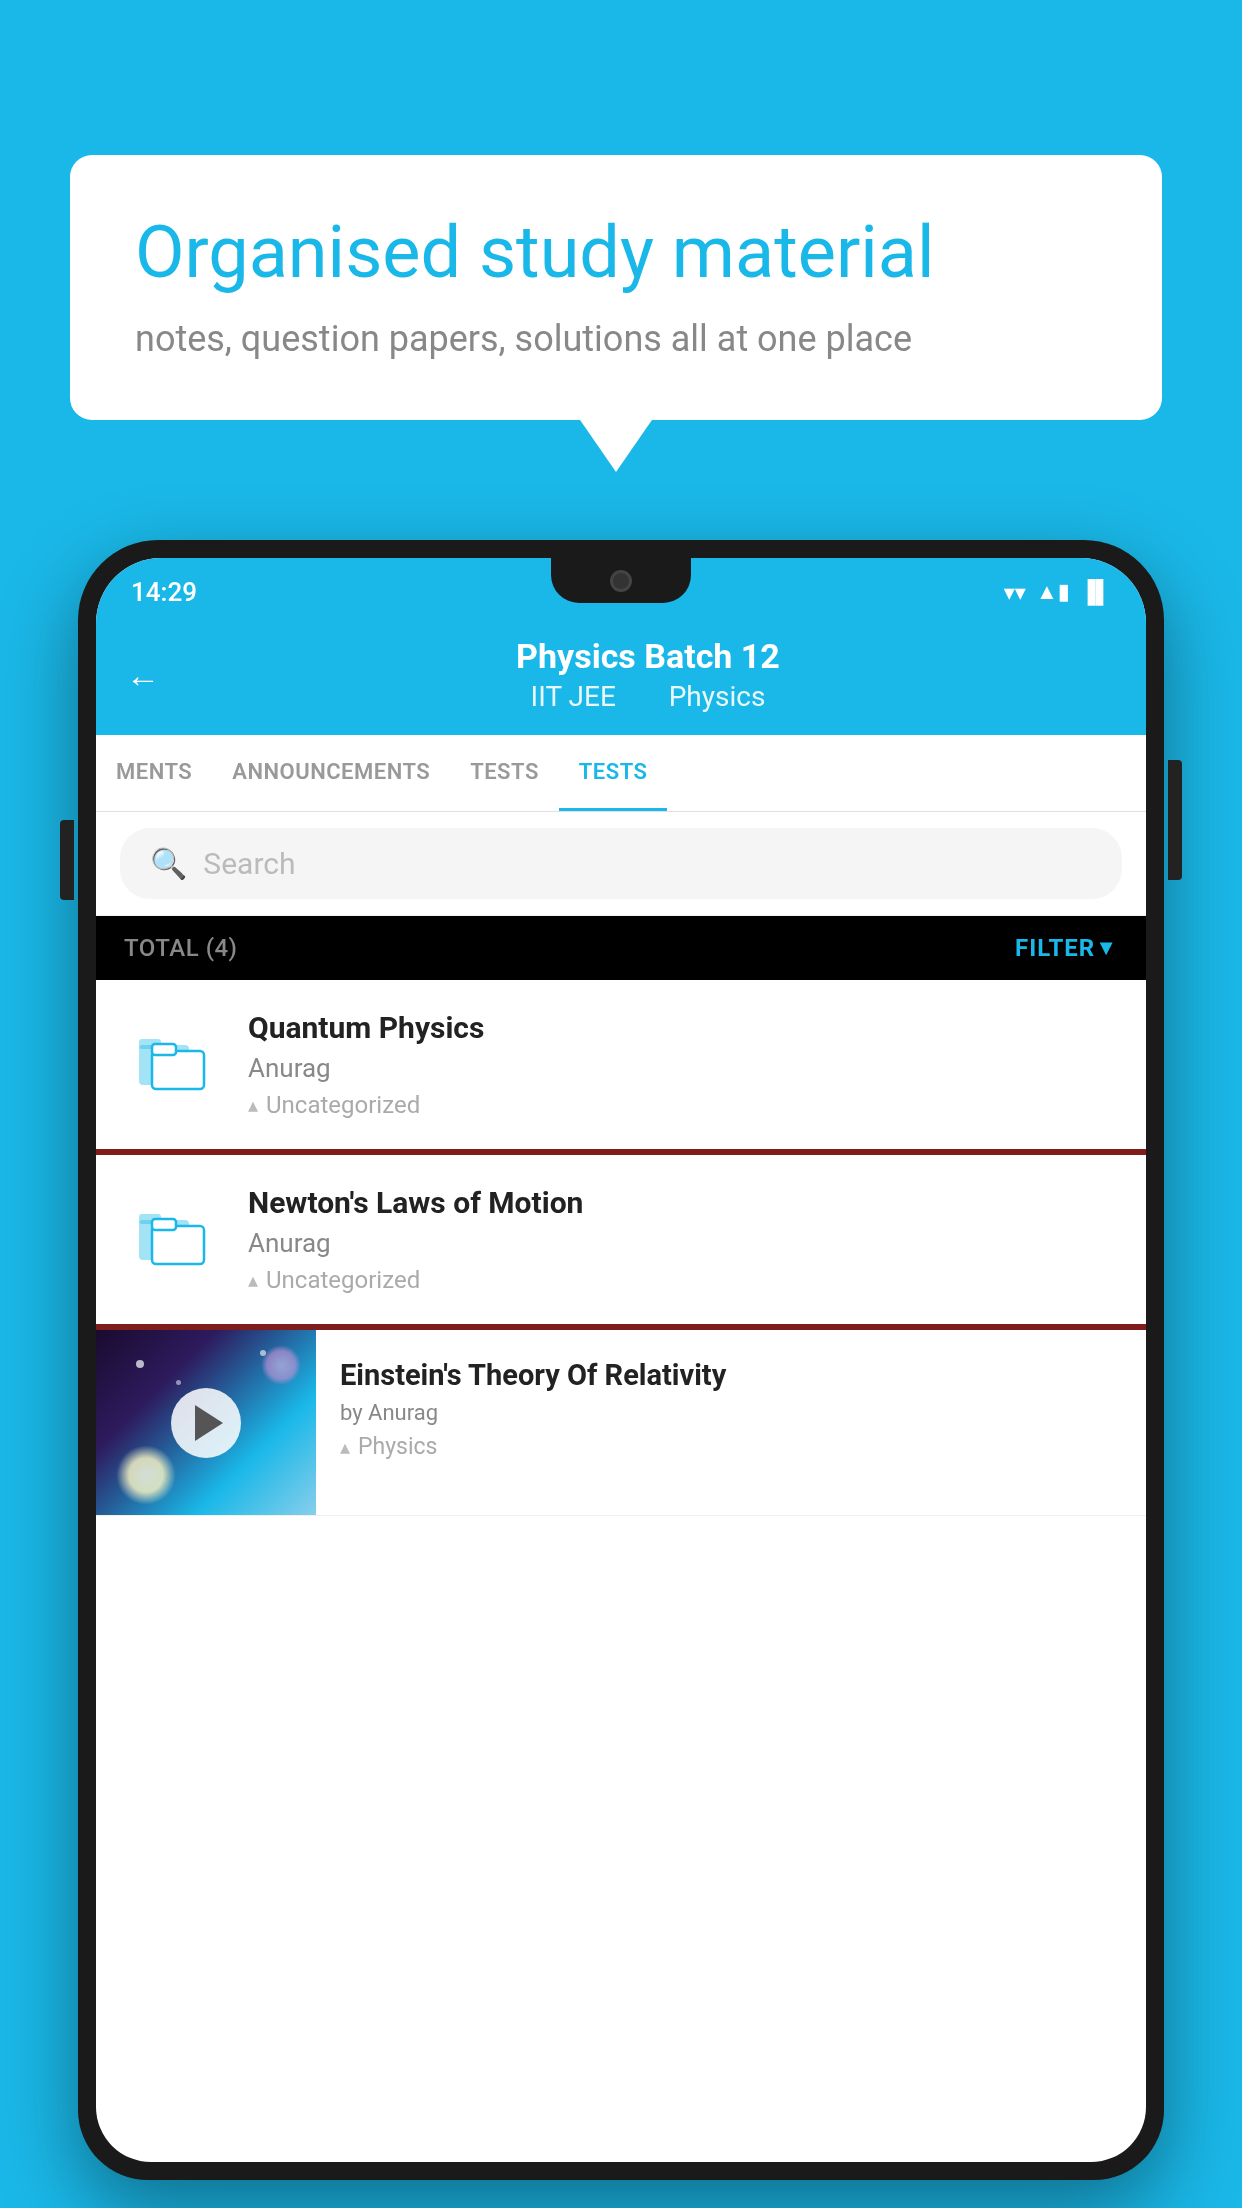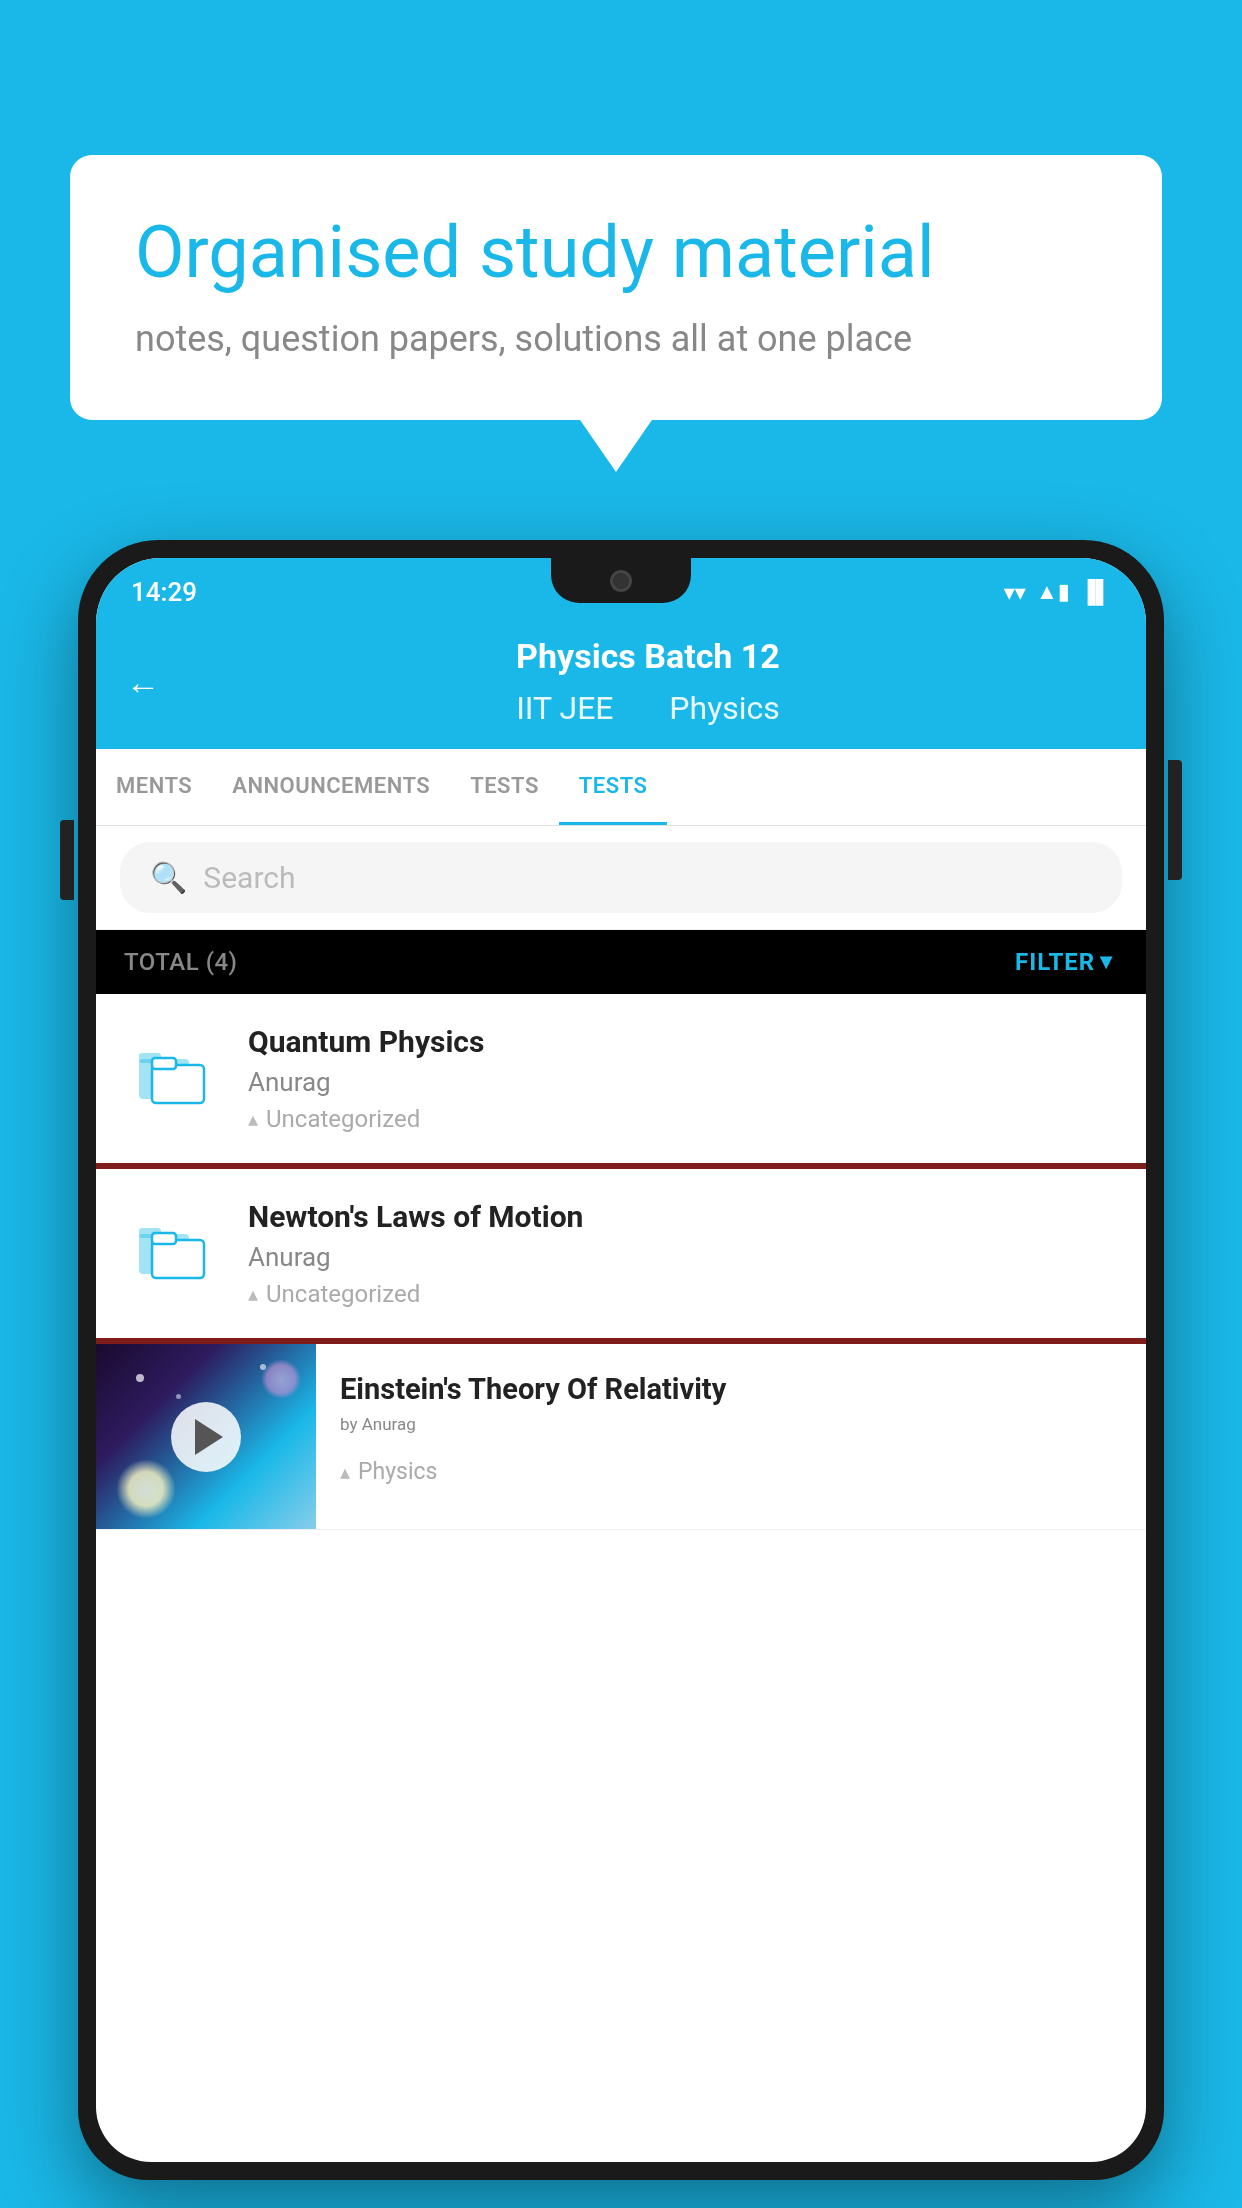--- a/index.html
+++ b/index.html
@@ -177,22 +177,22 @@
     }
 
     .header-title {
       color: white;
       font-size: 34px;
       font-weight: 700;
     }
 
     .header-subtitle {
       color: rgba(255,255,255,0.9);
-      font-size: 32px;
-      margin-top: 13px;
+      font-size: 28px;
+      margin-top: 4px;
     }
 
     .header-subtitle span {
       margin: 0 8px;
     }
 
     
     .tab-bar {
       background: white;
       display: flex;
@@ -400,23 +400,23 @@
     .thumb-info {
       flex: 1;
       padding: 28px 24px;
     }
 
     .thumb-info .video-title {
       font-size: 29px;
     }
 
     .thumb-author {
-      font-size: 17px;
+      font-size: 22px;
       color: #888;
-      margin-bottom: 24px;
+      margin-bottom: 8px;
     }
 
     .thumb-tag {
       font-size: 23px;
       color: #aaa;
       display: flex;
       align-items: center;
       gap: 8px;
     }
   </style>

